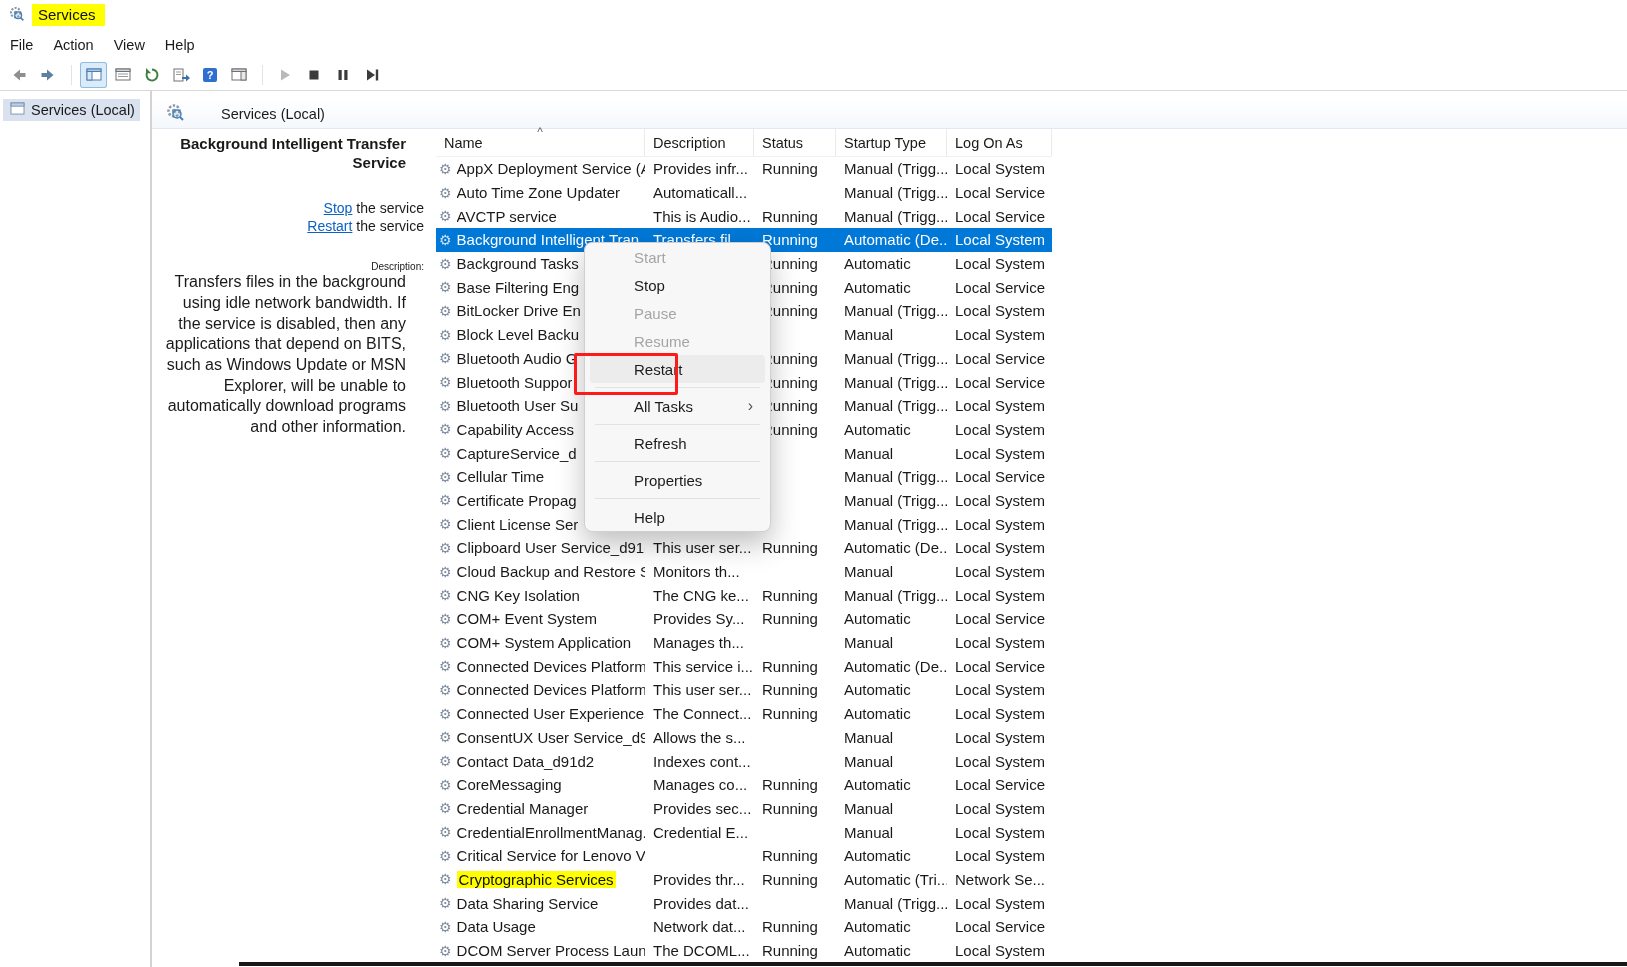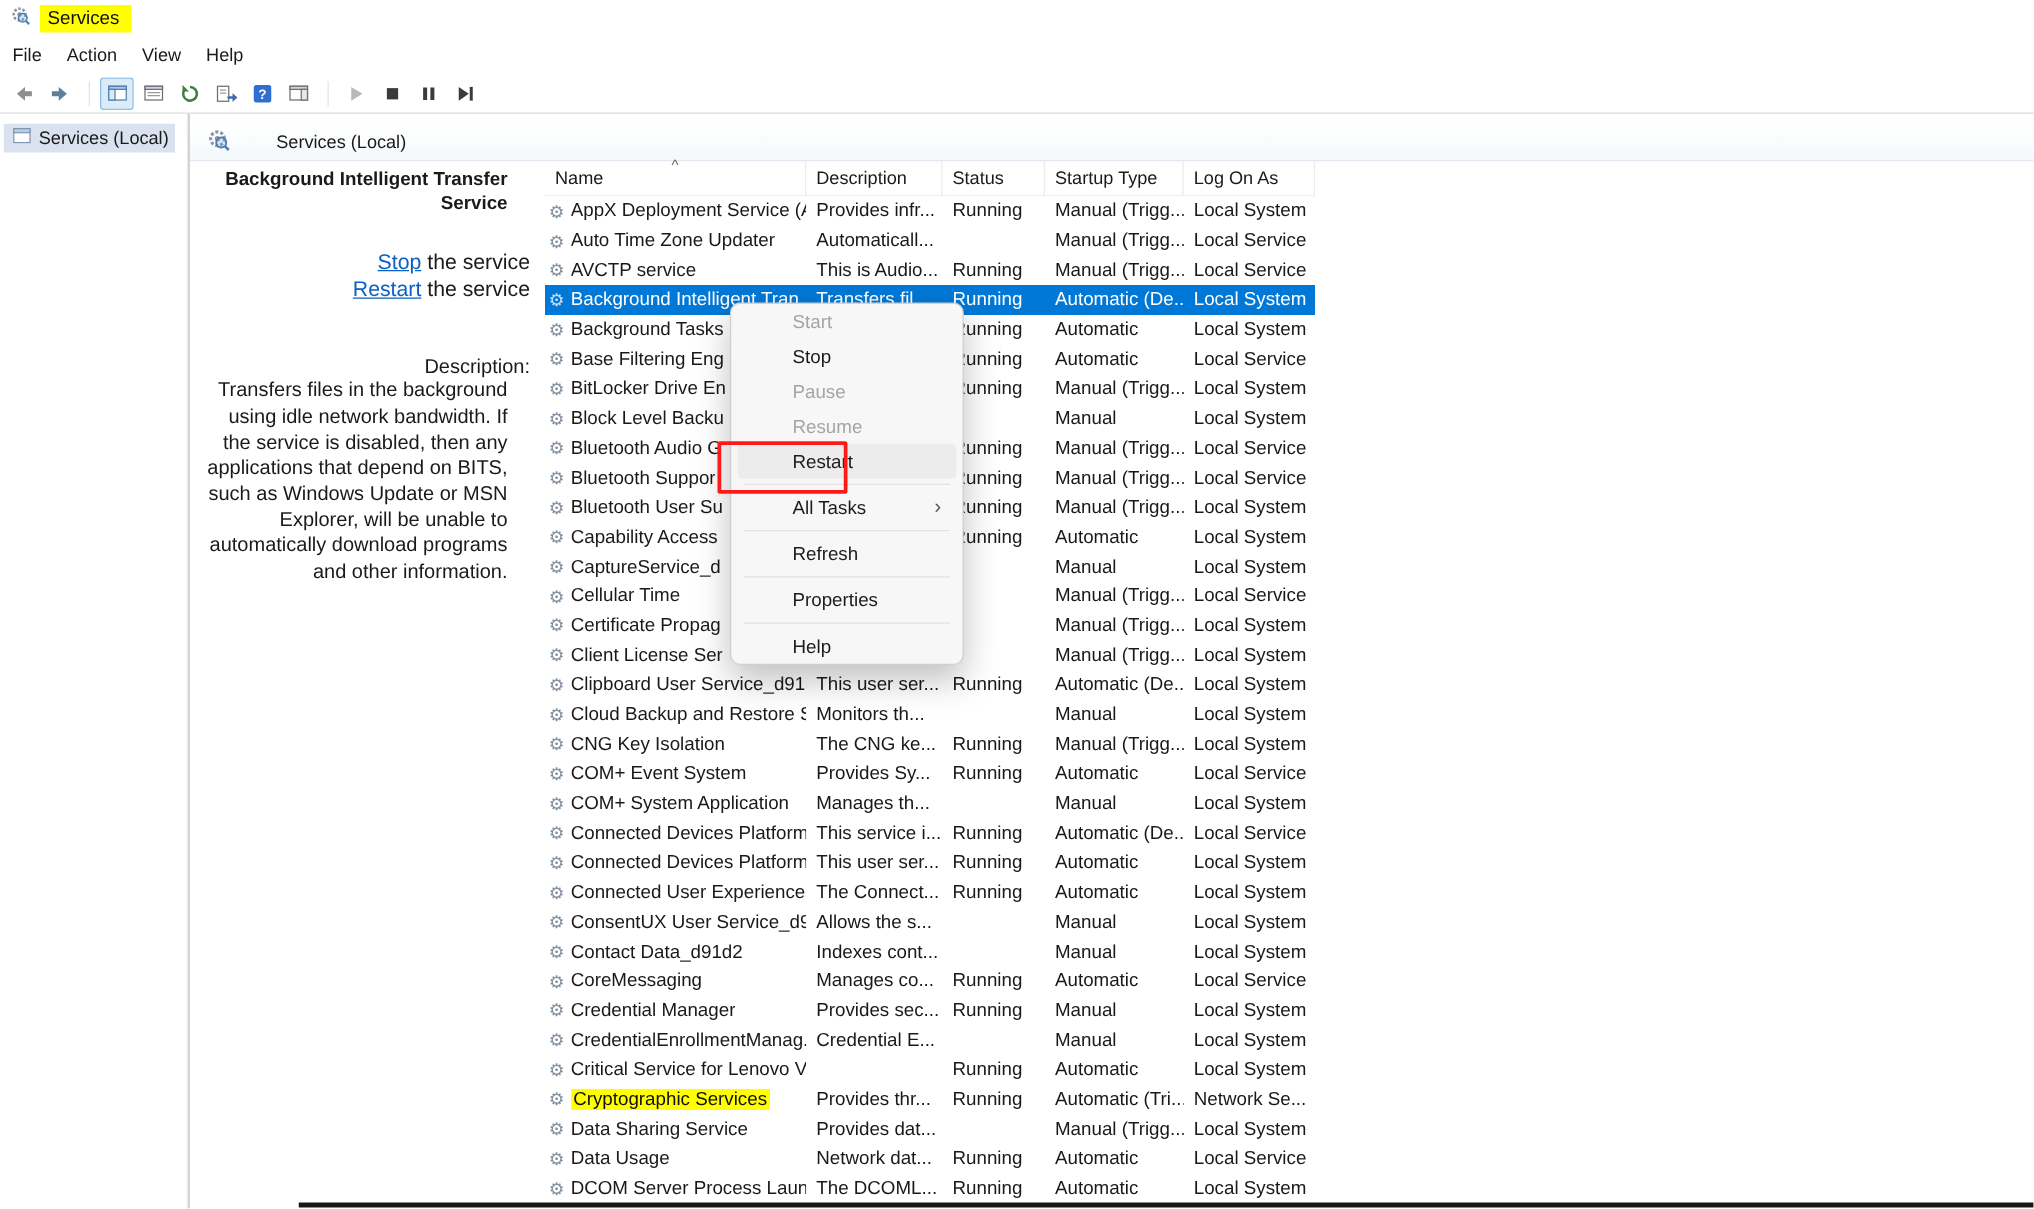--- a/index.html
+++ b/index.html
@@ -28,23 +28,23 @@
   .tree-item { margin:0 10px 0 3px; padding:3px 7px; display:flex; align-items:center; gap:6px; background:#d9e2ee; font-size:14.5px; white-space:nowrap; }
 
   .main { flex:1; display:flex; flex-direction:column; position:relative; min-width:0; }
   .main-header { margin-top:8px; height:30px; display:flex; align-items:center; padding-left:13px; gap:36px;
                  font-size:14.5px; background:linear-gradient(#ffffff,#f4f8fc); border-bottom:1px solid #e2e8ef; }
   .main-body { flex:1; display:flex; min-height:0; }
 
   
   .info-pane { width:284px; padding:6px 12px 0 12px;text-align:right; }
   .info-title { font-weight:bold; font-size:15px; line-height:1.25; width:242px; margin-bottom:26px; }
-  .info-links div { font-size:17px; line-height:1.32; }
+  .info-links div { font-size:14px; line-height:1.32; }
   .svc-link { color:#0b61c4; text-decoration:underline; cursor:pointer; }
-  .info-desc-label { margin-top:42px; font-size:16px; }
+  .info-desc-label { margin-top:26px; font-size:10px; }
   .info-desc { font-size:16px; line-height:1.29; width:242px; }
 
   
   .list-pane { flex:1; position:relative; min-width:0; }
   .list-header { height:28px; display:flex; font-size:14.5px; width:616px; border-bottom:1px solid #f0f0f0;justify-content:space-between; }
   .hcell { display:flex; align-items:center; padding-left:8px; border-right:1px solid #ebebeb; position:relative; }
   .w-name{width:209px;} .w-desc{width:109px;} .w-status{width:82px;} .w-startup{width:111px;} .w-logon{width:105px;}
   .sort-caret { position:absolute; top:-4px; left:50%; transform:translateX(-50%); font-size:12px; color:#666; }
 
   .lrow { display:flex; align-items:center; height:23.7px; width:616px; font-size:15px; color:#191919; }

